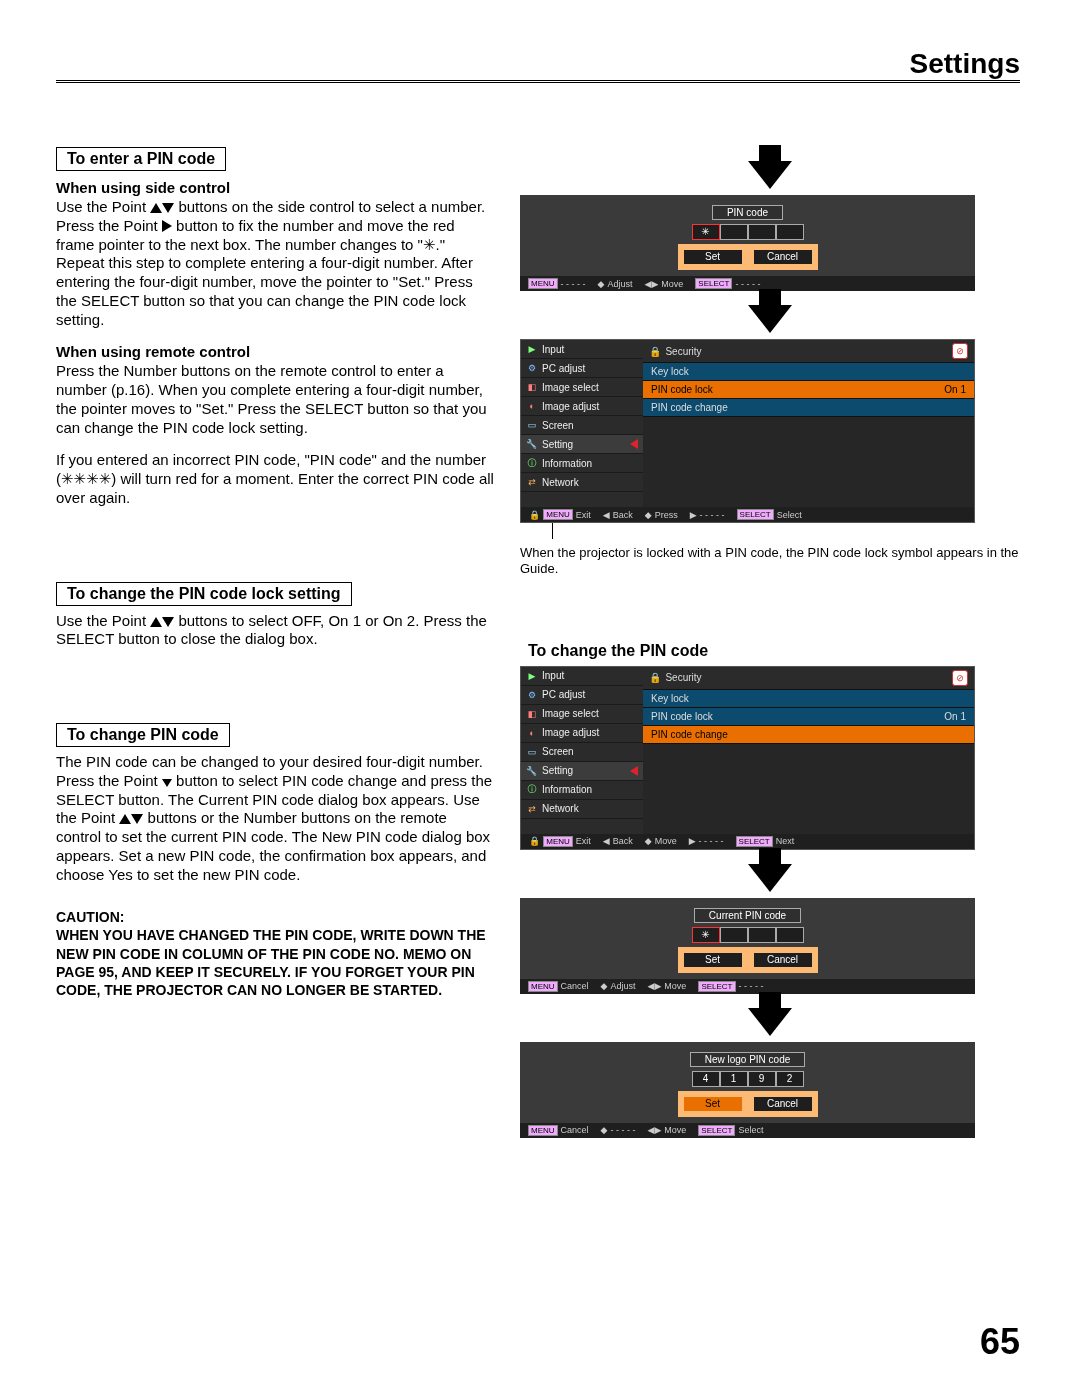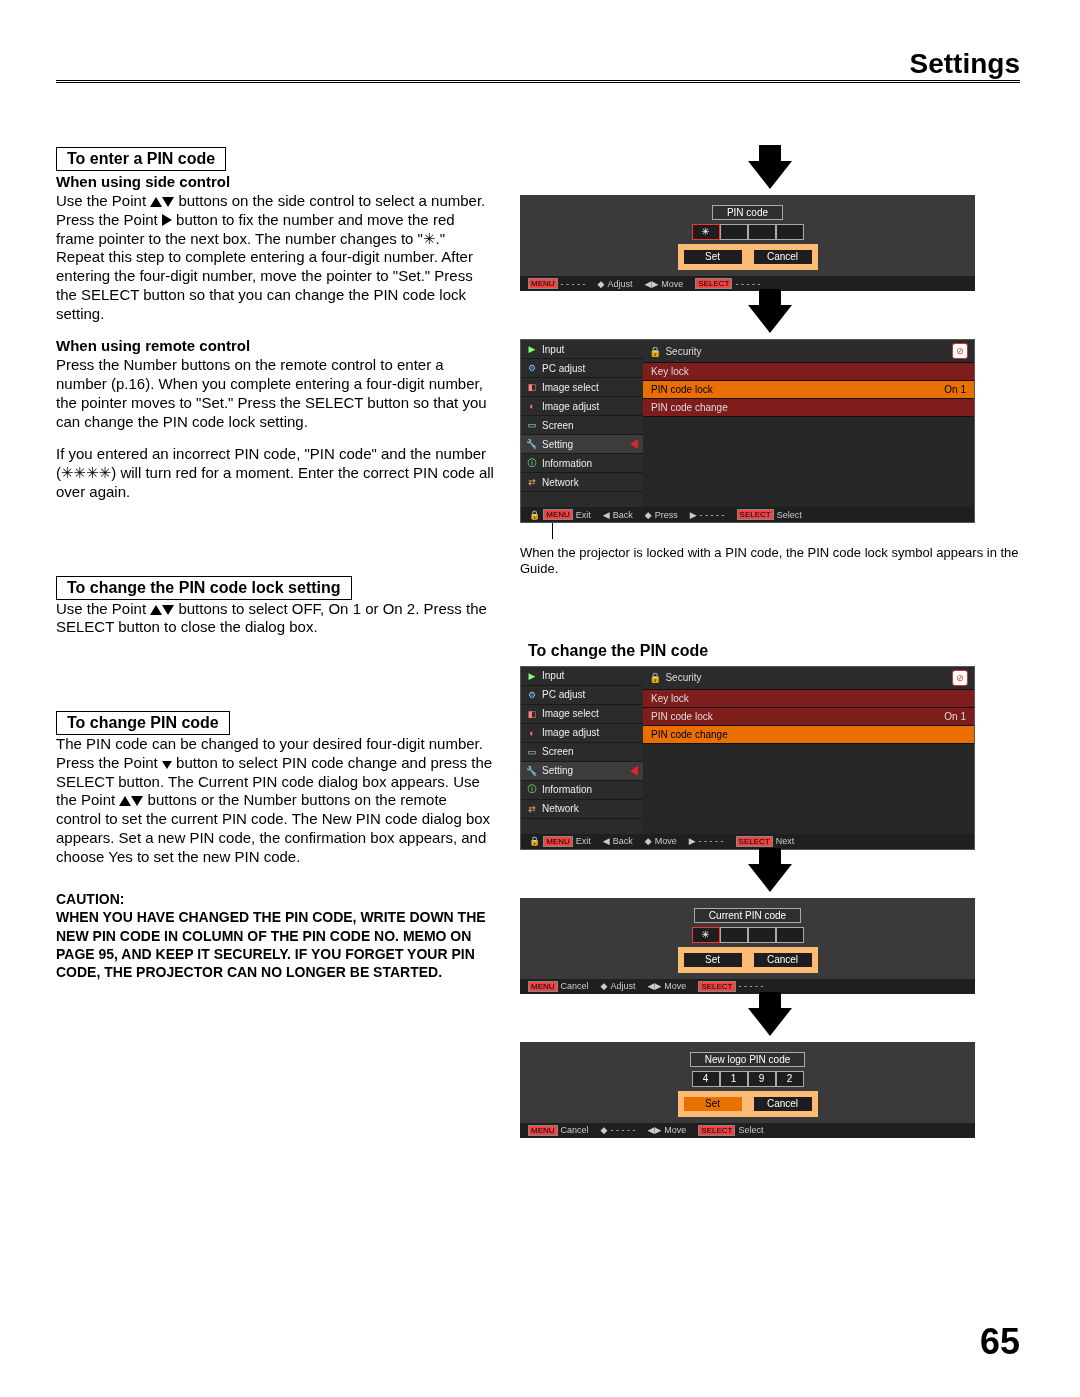--- a/index.html
+++ b/index.html
@@ -33,20 +33,21 @@
   }
   .right-col {
     flex: 1;
   }
   .box-heading {
     display: inline-block;
     border: 1px solid #000;
     padding: 2px 10px;
     font-weight: bold;
     font-size: 16px;
+    margin-bottom: 6px;
   }
   .sub-heading {
     font-weight: bold;
     font-size: 15px;
     margin: 2px 0;
   }
   .para {
     font-size: 15px;
     line-height: 1.25;
     margin: 0 0 14px 0;
@@ -122,31 +123,31 @@
     line-height:14px;
     font-size:10px;
     color:#fff;
   }
   .pin-boxes .cell.active { border-color:#f33; }
   .set-cancel { display:flex; justify-content:center; gap:0; margin-bottom:6px; }
   .set-cancel .btn { width:58px; height:14px; border:6px solid #fdba74; background:#1e1e1e; line-height:14px; font-size:10px; }
   .set-cancel .btn.sel { background:#e96f00; color:#000; }
   .guide-bar { background:#1f1f1f; display:flex; gap:12px; padding:2px 8px; align-items:center; color:#ccc; font-size:9px; }
   .guide-bar .g { display:flex; align-items:center; gap:3px; }
-  .guide-bar .box { border:1px solid #888; padding:0 2px; font-size:8px; background:#ef4444; color:#000; }
+  .guide-bar .box { border:1px solid #888; padding:0 2px; font-size:8px; background:#f0abfc; color:#000; }
   .menu-cols { display:flex; }
   .menu-left { width:122px; background:#2b2b2b; }
   .menu-right { flex:1; background:#262626; position:relative; }
   .menu-left .mi { display:flex; align-items:center; gap:4px; padding:3px 5px; border-bottom:1px solid #1a1a1a; color:#eee; }
   .menu-left .mi .ic { width:12px; height:12px; display:inline-flex; align-items:center; justify-content:center; font-size:9px; }
   .menu-left .mi.sel { background:#3c3c3c; }
   .menu-left .mi .red-tri { width:0;height:0;border-top:5px solid transparent;border-bottom:5px solid transparent;border-right:8px solid #e1222a; margin-left:auto; }
   .sec-head { background:#2b2b2b; border-bottom:1px solid #111; padding:3px 6px; display:flex; align-items:center; gap:4px; }
   .sec-head .lock { color:#e6b100; font-size:10px; }
-  .sec-row { display:flex; justify-content:space-between; padding:3px 8px; background:#7f1d1d; border-bottom:1px solid #111; }
+  .sec-row { display:flex; justify-content:space-between; padding:3px 8px; background:#0c4a6e; border-bottom:1px solid #111; }
   .sec-row.sel { background:#e96f00; color:#000; }
   .warn-ic { width:14px; height:14px; border:1px solid #c33; border-radius:3px; display:inline-flex; align-items:center; justify-content:center; color:#c33; font-size:9px; background:#fff; }
   .right-para { font-size:13px; line-height:1.25; margin:6px 0 0 0; }
   .right-heading { font-weight:bold; font-size:16px; margin-bottom:6px;margin-left:8px; }
   .pointer-line { height:16px; border-left:1px solid #000; margin-left:32px; }
   .big-arrow-wrap { height:48px; display:flex; align-items:flex-end; justify-content:center; }
   .spacer { height: 60px; }
 </style>
 </head>
 <body>

